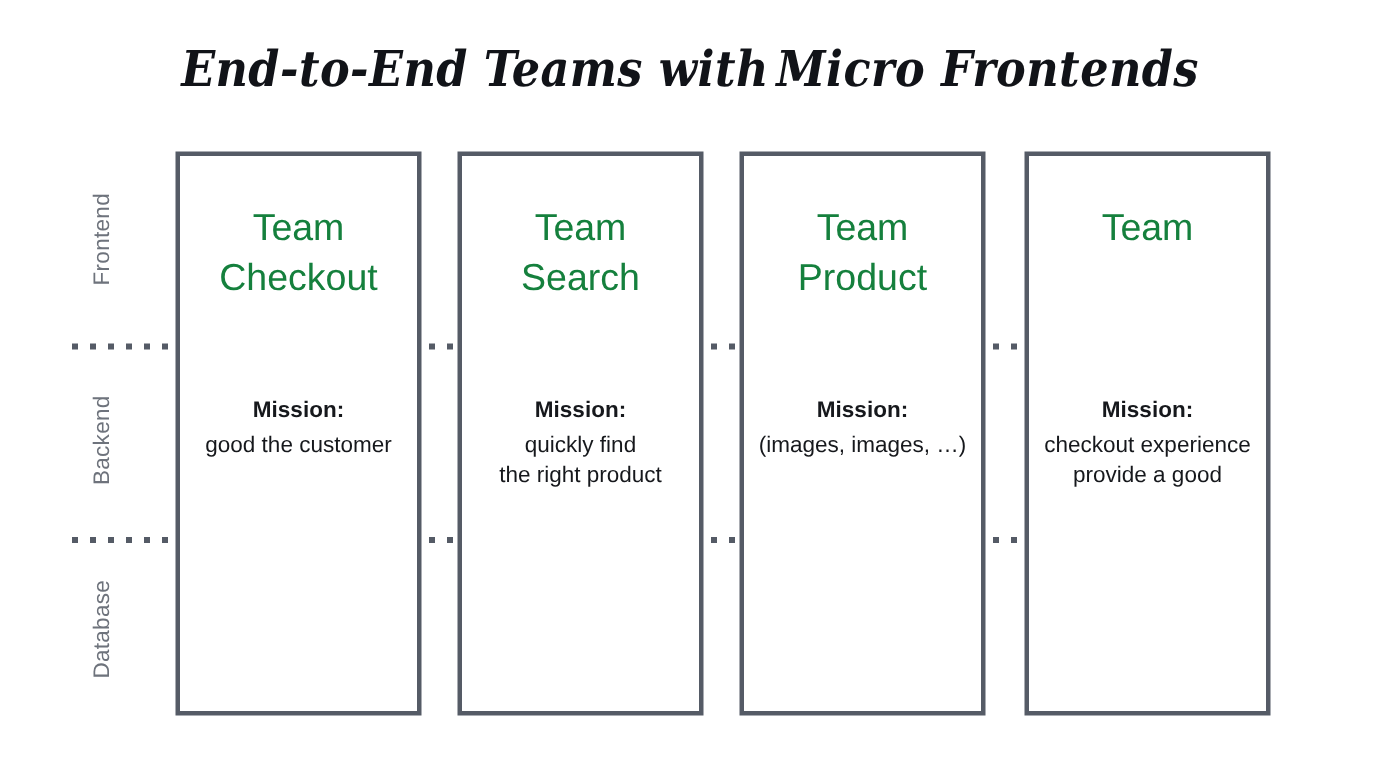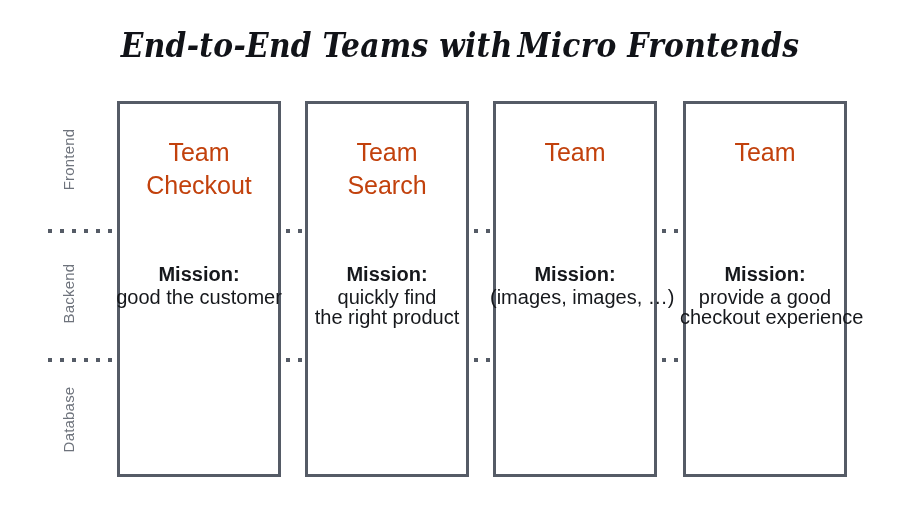--- a/index.html
+++ b/index.html
@@ -69,34 +69,34 @@
     border: 3px solid #555b66;
     background: #ffffff;
   }
 
   .team-name {
     position: absolute;
     left: 0;
     right: 0;
     top: 32px;
     text-align: center;
-    color: #c2410c;
+    color: #15803d;
     font-size: 25px;
     line-height: 33px;
     font-weight: 400;
   }
 
   .mission {
     position: absolute;
     left: -6px;
     right: -6px;
     top: 160px;
     text-align: center;
     color: #16181c;
-    font-size: 20px;
+    font-size: 15px;
     line-height: 20px;
   }
   .mission .mission-head {
     display: block;
     font-weight: bold;
     margin-bottom: 3px;
   }
   .mission .mission-line {
     display: block;
     white-space: nowrap;
@@ -172,31 +172,32 @@
         </div>
         <div class="mission">
           <span class="mission-head">Mission:</span>
           <span class="mission-line">quickly find</span>
           <span class="mission-line">the right product</span>
         </div>
       </div>
       <div class="team-box" style="left: 493px; width: 164px;">
         <div class="team-name">
           <div>Team</div>
+          <div>Product</div>
         </div>
         <div class="mission">
           <span class="mission-head">Mission:</span>
           <span class="mission-line">(images, images, …)</span>
         </div>
       </div>
       <div class="team-box" style="left: 683px; width: 164px;">
         <div class="team-name">
           <div>Team</div>
         </div>
         <div class="mission">
           <span class="mission-head">Mission:</span>
+          <span class="mission-line">checkout experience</span>
           <span class="mission-line">provide a good</span>
-          <span class="mission-line">checkout experience</span>
         </div>
       </div>
     </div>
 
 </div>
 
 </body></html>

